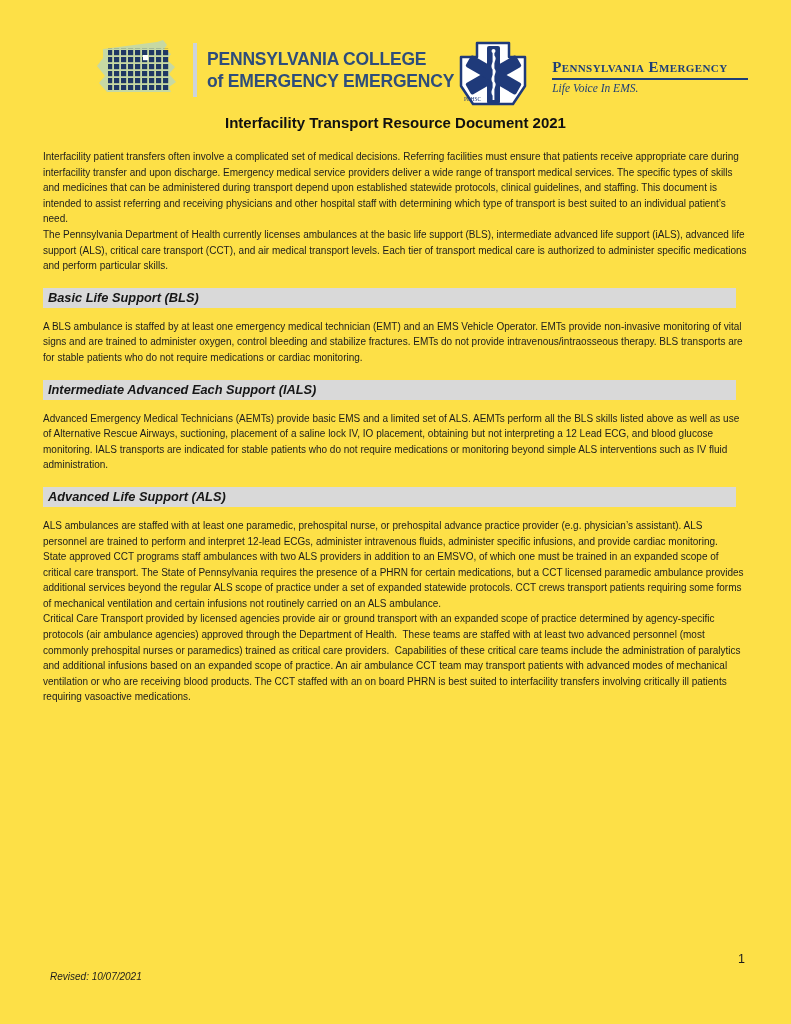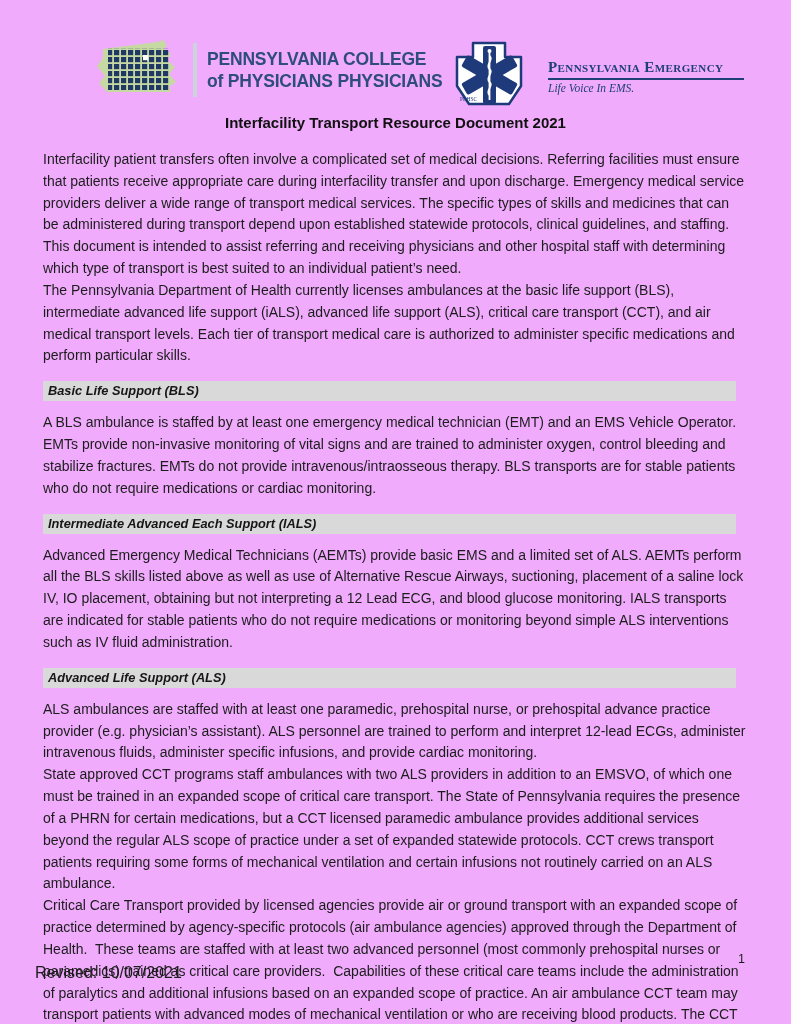--- a/index.html
+++ b/index.html
@@ -1,21 +1,21 @@
 <!DOCTYPE html>
 <html><head>
 <meta charset="utf-8">
 <style>
   html, body { margin: 0; padding: 0; background: #888; }
   .page {
     position: relative;
     width: 791px;
     height: 1024px;
     margin: 0 auto;
-    background: #f0abfc;
+    background: #fde047;
     box-sizing: border-box;
     padding: 36px 43px 12px 43px;
     font-family: "Liberation Sans", "DejaVu Sans", sans-serif;
     color: #1c1c1c;
     overflow: hidden;
   }
 
   
   .header {
     display: flex;
@@ -68,43 +68,44 @@
     text-align: center;
     font-weight: bold;
     font-size: 15px;
     color: #111;
   }
 
   
   .body-text { margin-top: 18px; }
   .para {
     margin: 0;
-    font-size: 14px;
+    font-size: 10px;
     line-height: 1.56;
     white-space: pre-wrap;
     color: #1c1c1c;
   }
   .section-heading {
     background: #d9d9d9;
     font-weight: bold;
     font-style: italic;
     font-size: 12.8px;
     padding: 2px 5px 3px 5px;
     margin: 14px 12px 11px 0;
     white-space: pre-wrap;
     color: #161616;
   }
 
   
   .footer-revised {
     position: absolute;
-    left: 35px;
+    left: 50px;
     bottom: 42px;
-    font-size: 16px;
+    font-size: 10px;
     color: #1c1c1c;
+    font-style: italic;
   }
   .footer-pagenum {
     position: absolute;
     right: 46px;
     bottom: 58px;
     font-size: 12.5px;
     color: #1c1c1c;
   }
 </style>
 </head>
@@ -123,21 +124,21 @@
             </pattern>
           </defs>
           <path d="M10,13 L64,6 L70,4 L74,9 L71,13 L78,18 L74,24 L82,31 L76,38 L83,46 L76,51 L78,56 L14,56 L6,47 L12,40 L4,30 L10,22 Z" fill="#c7d9a3"></path>
           <rect x="15" y="12" width="62" height="42" fill="url(#pagrid)"></rect>
           <rect x="50" y="19" width="5.2" height="5.2" fill="#ffffff"></rect>
         </svg>
       </span>
       <span class="logo-divider"></span>
       <span class="pacep-text">
         <div>PENNSYLVANIA COLLEGE</div>
-        <div>of PHYSICIANS PHYSICIANS</div>
+        <div>of EMERGENCY EMERGENCY</div>
       </span>
     </div>
 
     <div class="logo">
       <span>
         <svg width="78" height="76" viewBox="0 0 78 76" aria-hidden="true">
 
           <path d="M7,21 L23,21 L23,7 L55,7 L55,21 L71,21 L71,50 L59,68 L19,68 L7,50 Z" fill="#ffffff" stroke="#1f3a7a" stroke-width="2.5" stroke-linejoin="round"></path>
 
           <g fill="#1f3a7a">

